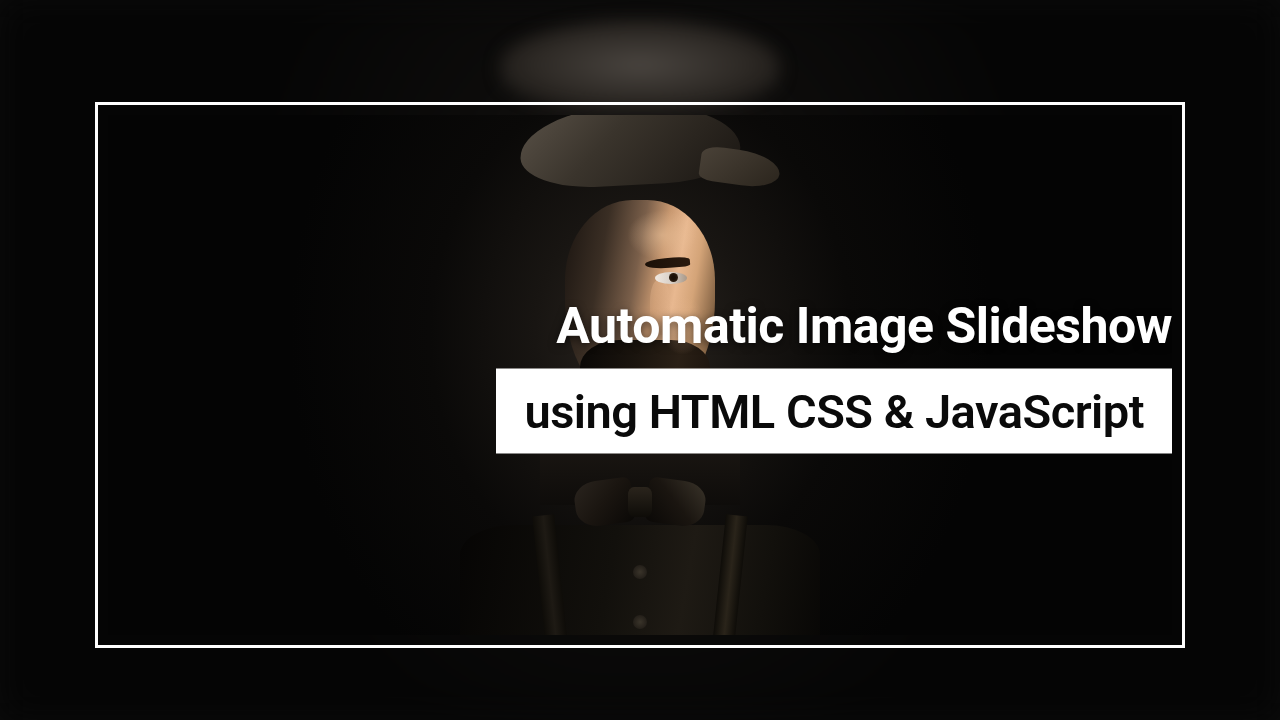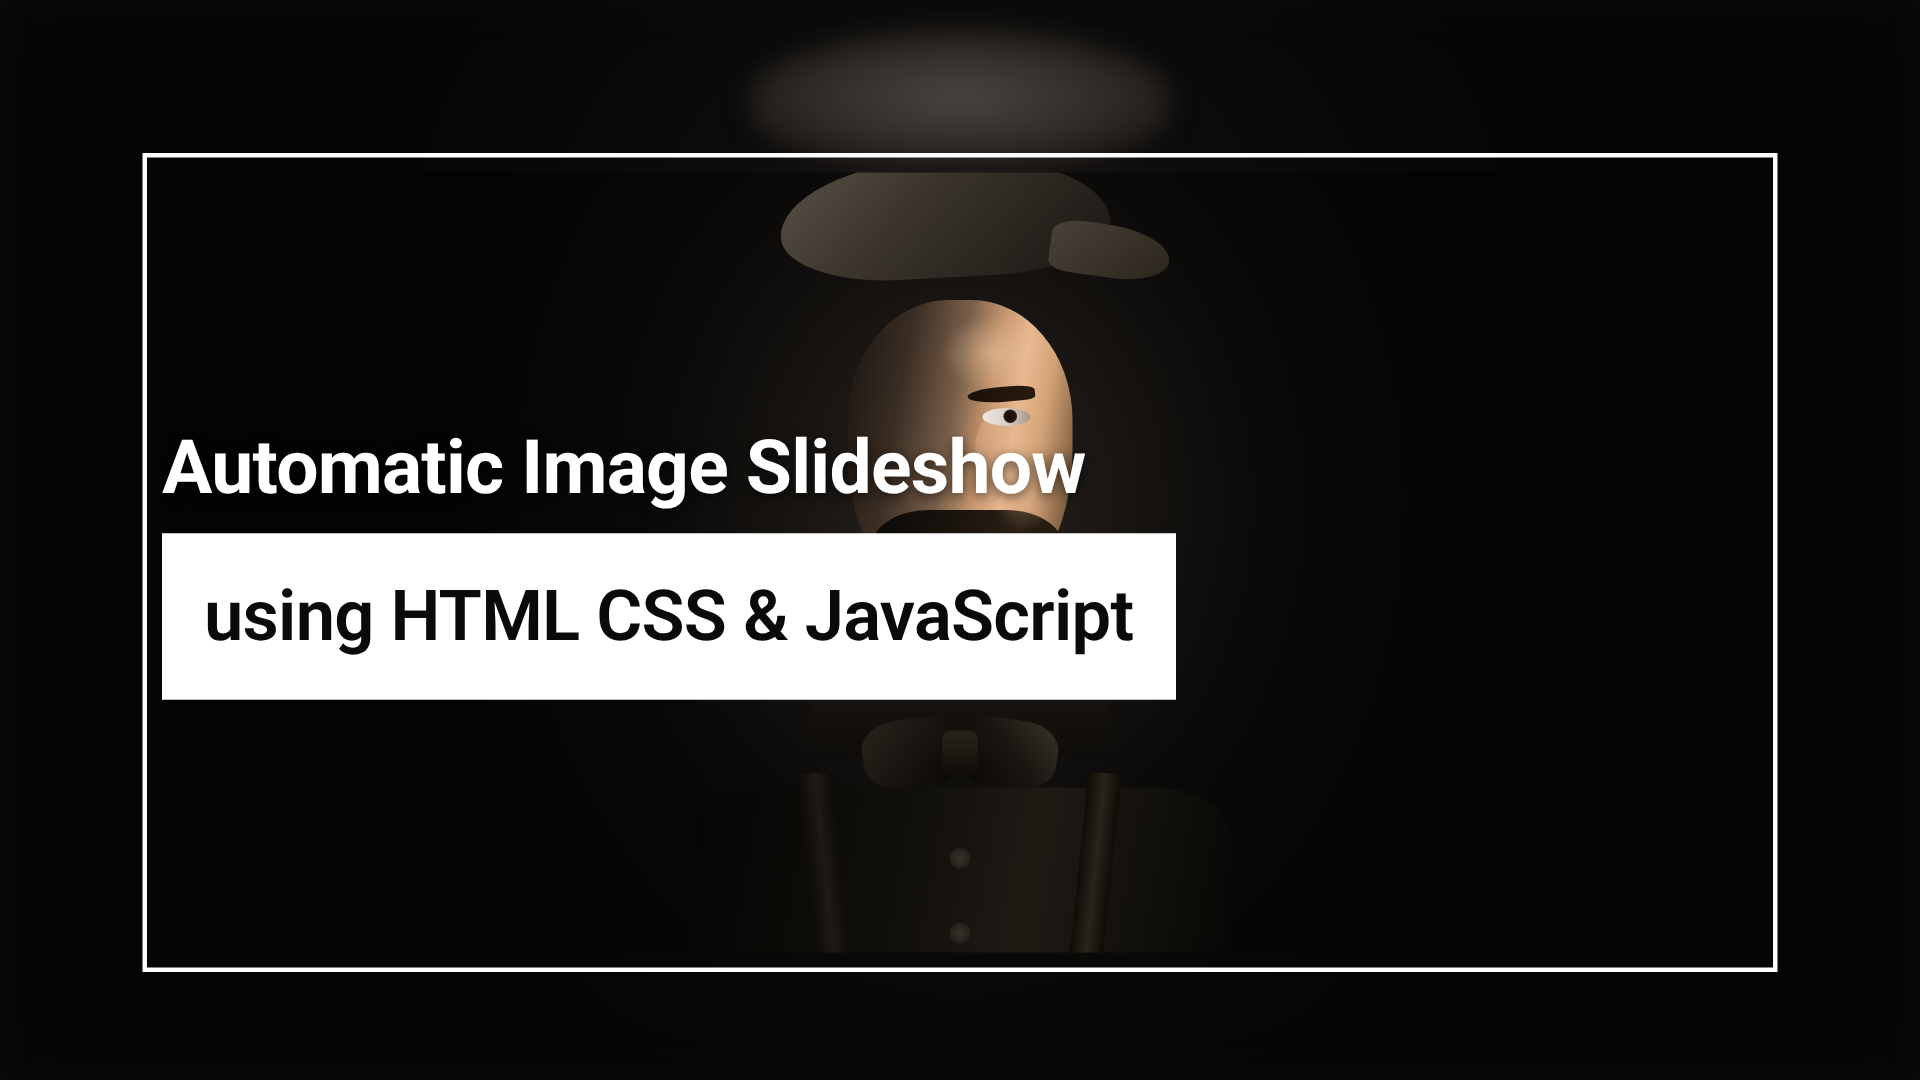--- a/index.html
+++ b/index.html
@@ -289,21 +289,21 @@
     height: 150px;
     background: linear-gradient(90deg, #0e0c08 0%, #2a241a 50%, #0e0c08 100%);
     transform: rotate(6deg);
   }
   
   .title-container {
     position: absolute;
     top: 50%;
     left: 50%;
     transform: translate(-50%, -50%);
-    text-align: left;
+    text-align: right;
     z-index: 10;
     width: 100%;
   }
   
   .title-line1 {
     color: #ffffff;
     font-size: 50px;
     font-weight: 700;
     letter-spacing: -0.5px;
     white-space: nowrap;
@@ -311,21 +311,21 @@
     text-shadow: 0 2px 8px rgba(0,0,0,0.6);
   }
   
   .title-line2 {
     display: inline-block;
     background: #ffffff;
     color: #0a0a0a;
     font-size: 47px;
     font-weight: 600;
     letter-spacing: -0.5px;
-    padding: 28px 28px;
+    padding: 15px 28px;
     white-space: nowrap;
   }
 </style>
 </head>
 <body>
 
 <div class="background"></div>
 <div class="bg-hat"></div>
 
 <div class="frame">

